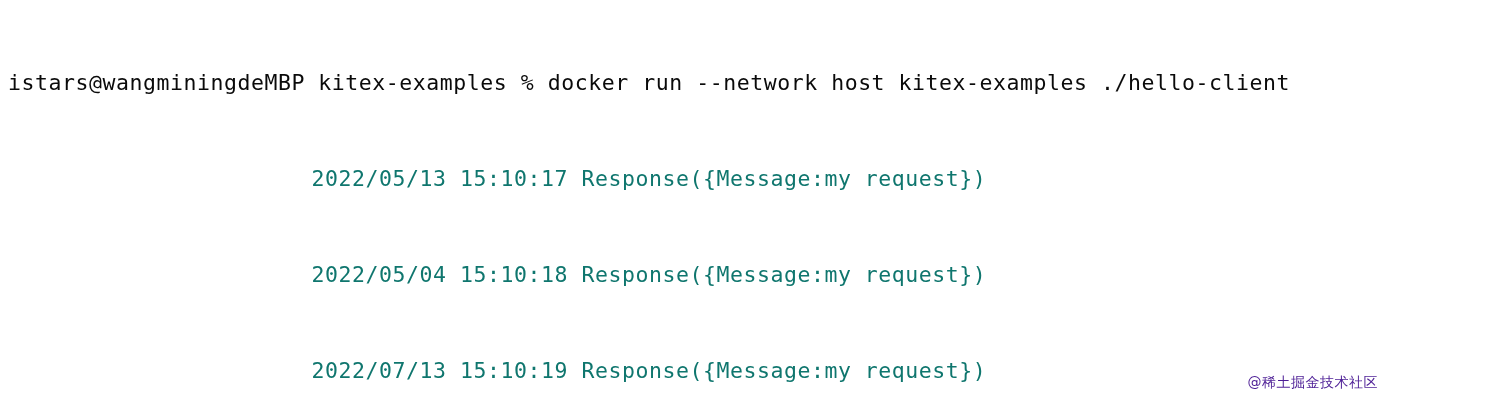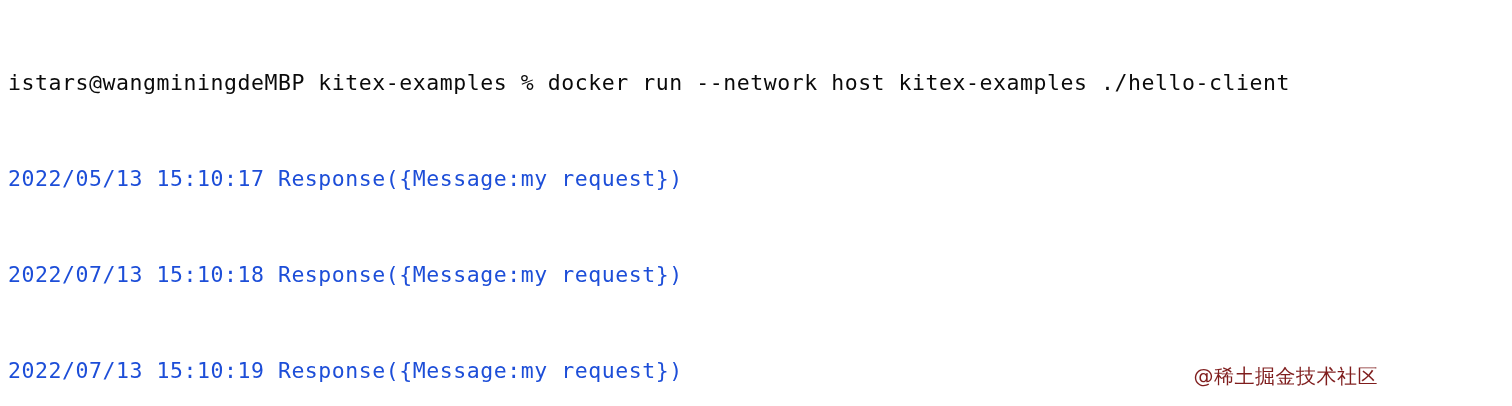--- a/index.html
+++ b/index.html
@@ -11,57 +11,58 @@
     position: relative;
     width: 1392px;
     height: 406px;
     background: #ffffff;
     overflow: hidden;
     font-family: "DejaVu Sans Mono", "Liberation Mono", monospace;
     font-size: 21.5px;
     line-height: 32px;
     letter-spacing: 0.55px;
     color: #0a0a0a;
+    text-align: center;
     -webkit-font-smoothing: antialiased;
   }
   #terminal-lines {
     position: absolute;
     left: 8px;
     top: 3px;
     white-space: pre;
   }
   .term-line {
     height: 32px;
     white-space: pre;
-    color: #1d4ed8;
+    color: #0f766e;
   }
   .prompt-line {
     color: #0a0a0a;
   }
   #watermark {
     position: absolute;
     right: 14px;
-    bottom: 14px;
+    bottom: 8px;
     font-family: "DejaVu Sans", "Liberation Sans", sans-serif;
-    font-size: 20px;
+    font-size: 14px;
     letter-spacing: 0.5px;
-    color: #7f1d1d;
+    color: #4c1d95;
     white-space: pre;
     user-select: none;
   }
 </style>
 </head>
 <body>
 
 <div id="terminal">
 
   <div id="terminal-lines">
     <div class="term-line prompt-line">istars@wangminingdeMBP kitex-examples % docker run --network host kitex-examples ./hello-client</div>
     <div class="term-line">2022/05/13 15:10:17 Response({Message:my request})</div>
-    <div class="term-line">2022/07/13 15:10:18 Response({Message:my request})</div>
+    <div class="term-line">2022/05/04 15:10:18 Response({Message:my request})</div>
     <div class="term-line">2022/07/13 15:10:19 Response({Message:my request})</div>
     
     
     
     
     
     
     
     
     

